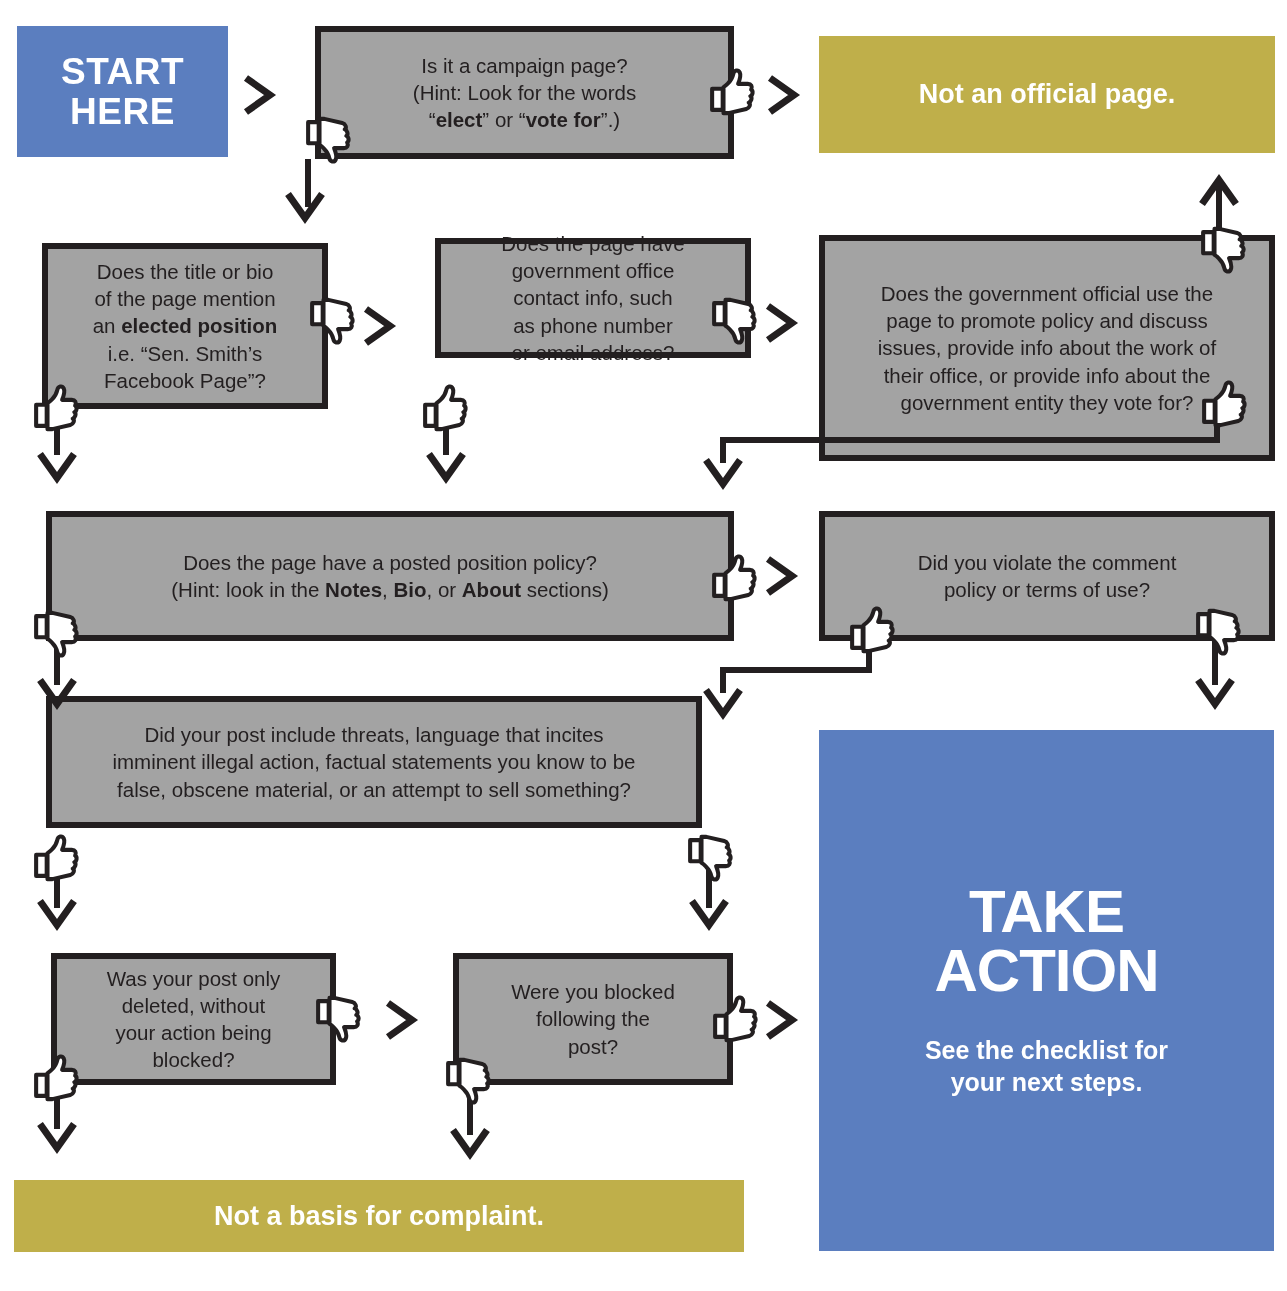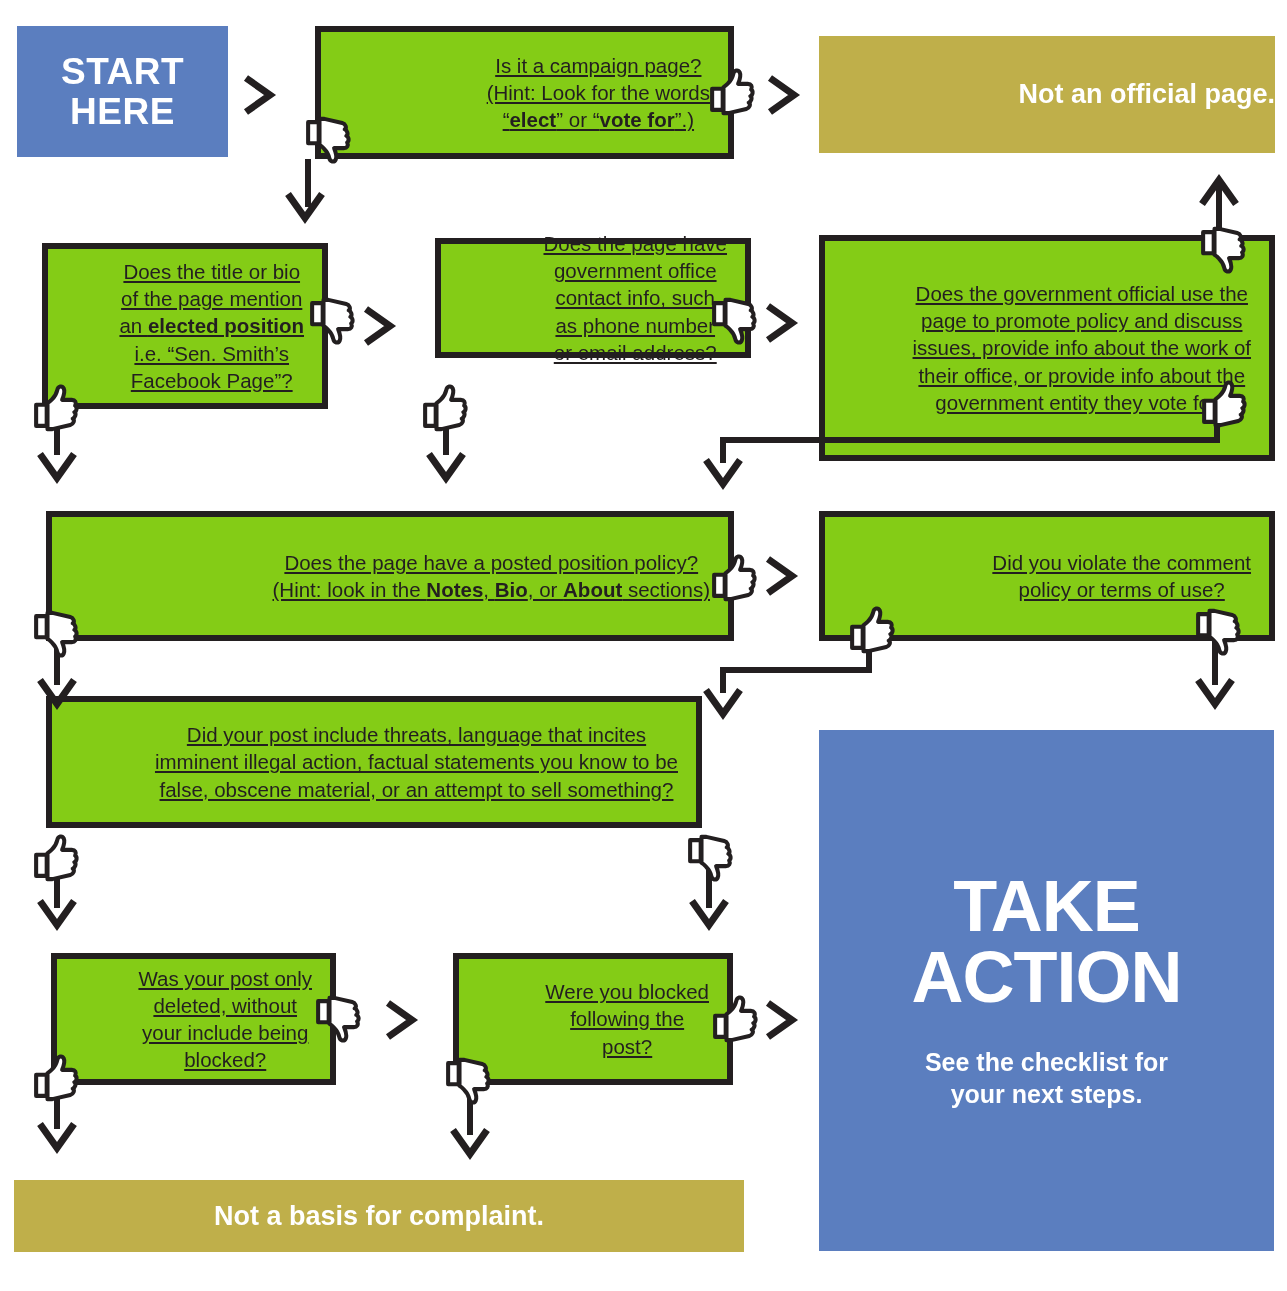--- a/index.html
+++ b/index.html
@@ -37,51 +37,49 @@
   .block-blue { background: #5b7ebf; }
   .block-gold { background: #bfaf4a; }
 
   #start-block {
     left: 17px; top: 26px; width: 211px; height: 131px;
     font-size: 37px; line-height: 1.06; letter-spacing: 0.5px;
   }
   #not-official-block {
     left: 819px; top: 36px; width: 456px; height: 117px;
     font-size: 27px;
-    align-items: flex-end;
   }
   #take-action-block {
     left: 819px; top: 730px; width: 455px; height: 521px;
   }
   #take-action-block .ta-title {
-    font-size: 72px; line-height: 0.98; letter-spacing: -1px;
+    font-size: 60px; line-height: 0.98; letter-spacing: -1px;
     margin-bottom: 34px;
   }
   #take-action-block .ta-sub {
     font-size: 25px; line-height: 1.28;
   }
   #no-basis-block {
     left: 14px; top: 1180px; width: 730px; height: 72px;
     font-size: 27px;
   }
 
   
   .dbox {
     position: absolute;
     border: 6px solid #231f20;
     box-sizing: border-box;
-    background: #84cc16;
+    background: #a3a3a3;
     display: flex;
     align-items: center;
-    justify-content: flex-end;
+    justify-content: center;
     text-align: center;
     font-size: 20.5px;
     line-height: 1.33;
     color: #231f20;
-    text-decoration: underline;
   }
   .dbox .txt { padding: 0 18px; }
   .dbox b { font-weight: bold; }
 
   #q-campaign      { left: 315px; top: 26px;  width: 419px; height: 133px; }
   #q-title-bio     { left: 42px;  top: 243px; width: 286px; height: 166px; }
   #q-contact       { left: 435px; top: 238px; width: 316px; height: 120px; }
   #q-promote       { left: 819px; top: 235px; width: 456px; height: 226px; }
   #q-comment-pol   { left: 46px;  top: 511px; width: 688px; height: 130px; }
   #q-violate       { left: 819px; top: 511px; width: 456px; height: 130px; }
@@ -210,21 +208,21 @@
       <div>Did your post include threats, language that incites</div>
       <div>imminent illegal action, factual statements you know to be</div>
       <div>false, obscene material, or an attempt to sell something?</div>
     </div>
   </div>
 
   <div class="dbox" id="q-deleted">
     <div class="txt">
       <div>Was your post only</div>
       <div>deleted, without</div>
-      <div>your include being</div>
+      <div>your action being</div>
       <div>blocked?</div>
     </div>
   </div>
 
   <div class="dbox" id="q-blocked">
     <div class="txt">
       <div>Were you blocked</div>
       <div>following the</div>
       <div>post?</div>
     </div>

